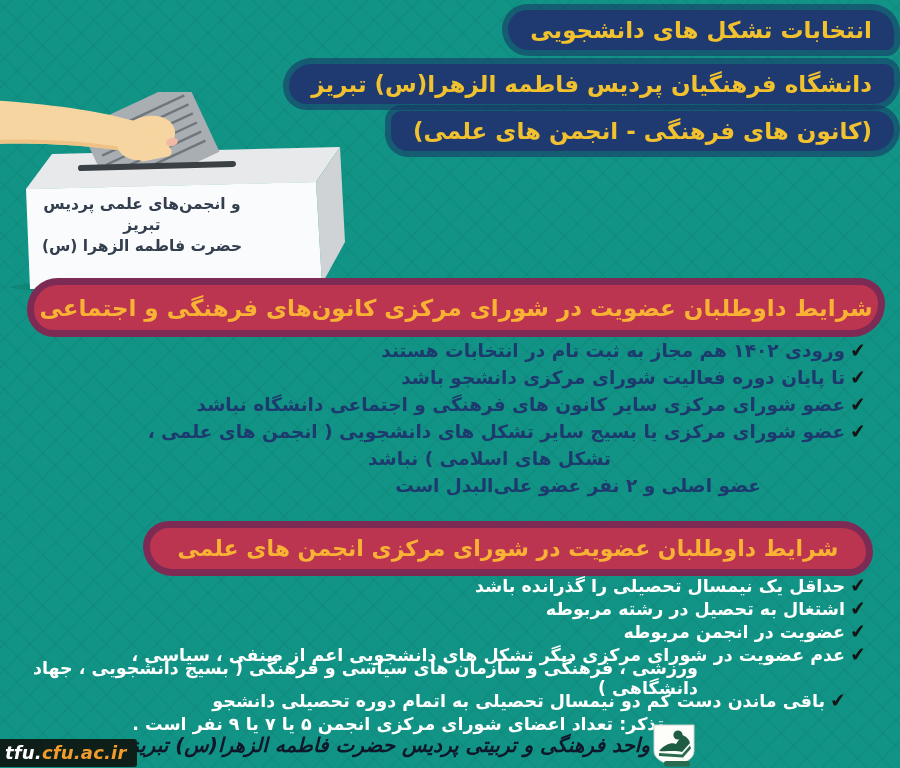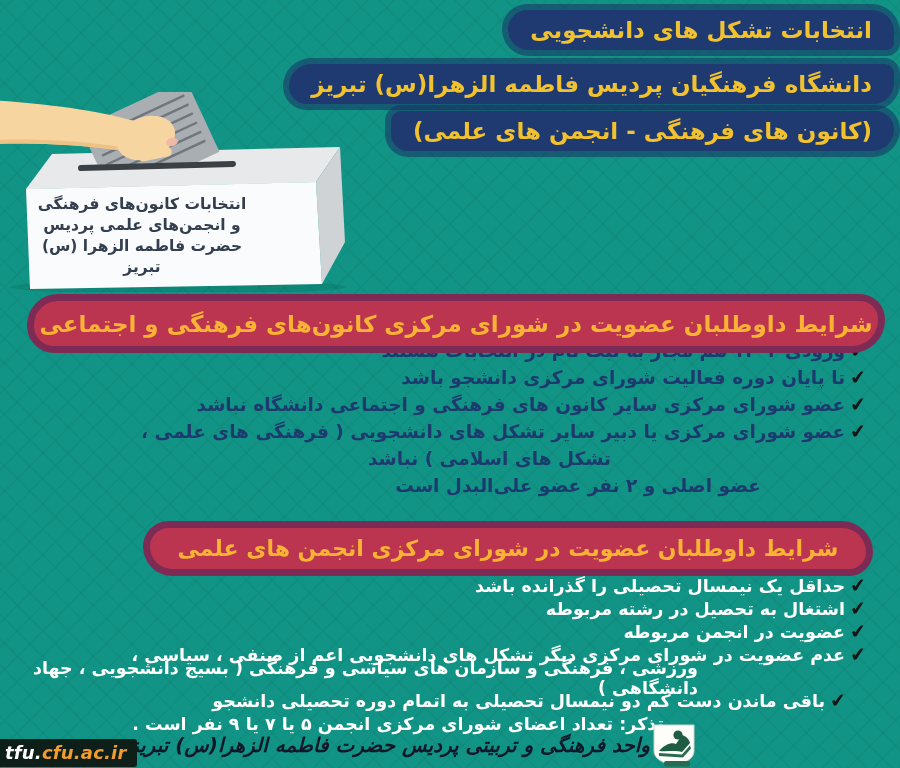--- a/index.html
+++ b/index.html
@@ -34,21 +34,21 @@
     direction:rtl; text-align:center; color:#333f4f;
     font-size:15.5px; font-weight:bold; line-height:21px;
   }
 
   
   .banner{
     position:absolute; display:flex; align-items:center; justify-content:center;
     background:#bc3550; color:#f8b234; font-weight:800; direction:rtl;
     box-shadow:0 0 0 7px #7d2b55; z-index:2; white-space:nowrap;
   }
-  .banner.b1{left:34px; top:301px; width:844px; height:45px; font-size:23px; border-radius:24px 18px 26px 20px;}
+  .banner.b1{left:34px; top:285px; width:844px; height:45px; font-size:23px; border-radius:24px 18px 26px 20px;}
   .banner.b2{left:150px; top:528px; width:716px; height:41px; font-size:22px; border-radius:20px 26px 18px 24px;}
 
   
   .list{position:absolute; left:20px; right:34px; margin:0; padding:0; list-style:none; direction:rtl; z-index:1;}
   .list.s1{top:337px; color:#1d3a6e; font-size:18.5px;}
   .list.s2{top:574px; color:#ffffff; font-size:17.5px;}
   .row{display:flex; align-items:center; font-weight:bold;}
   .s1 .row{height:27px;}
   .s2 .row{height:23px;}
   .check{color:#151515; font-size:19px; margin-left:5px; transform:rotate(-6deg); line-height:1;}
@@ -114,45 +114,44 @@
         <path d="M -10,8 C 55,12 105,20 138,30 L 155,64 C 112,56 58,50 -10,52 Z" fill="#f6d5a0"></path>
         <path d="M -10,48 C 58,46 110,52 150,60 L 155,64 C 112,56 58,50 -10,52 Z" fill="#eec285"></path>
         <ellipse cx="146" cy="46" rx="30" ry="21" fill="#f6d5a0" transform="rotate(-20 146 46)"></ellipse>
         <rect x="128" y="30" width="34" height="11" rx="5" fill="#f6d5a0" transform="rotate(-16 145 35)"></rect>
         <rect x="134" y="44" width="38" height="11" rx="5" fill="#f6d5a0" transform="rotate(-13 153 49)"></rect>
         <rect x="138" y="57" width="34" height="10" rx="5" fill="#f6d5a0" transform="rotate(-11 155 62)"></rect>
         <ellipse cx="172" cy="50" rx="6" ry="4" fill="#f0b9a4" transform="rotate(-14 172 50)"></ellipse>
       </g>
     </svg>
     <div class="box-label">
-      <div>انتخابات کانون‌های فرهنگی</div>
       <div>و انجمن‌های علمی پردیس</div>
+      <div>تبریز</div>
       <div>حضرت فاطمه الزهرا (س)</div>
-      <div>تبریز</div>
     </div>
   </div>
 
   <div class="banner b1">شرایط داوطلبان عضویت در شورای مرکزی کانون‌های فرهنگی و اجتماعی</div>
 
   <ul class="list s1">
     <li class="row i1">
       <span class="check">✔</span>
       <span>ورودی ۱۴۰۲ هم مجاز به ثبت نام در انتخابات هستند</span>
     </li>
     <li class="row i2">
       <span class="check">✔</span>
       <span>تا پایان دوره فعالیت شورای مرکزی دانشجو باشد</span>
     </li>
     <li class="row i3">
       <span class="check">✔</span>
       <span>عضو شورای مرکزی سایر کانون های فرهنگی و اجتماعی دانشگاه نباشد</span>
     </li>
     <li class="row i4">
       <span class="check">✔</span>
-      <span>عضو شورای مرکزی یا دبیر سایر تشکل های دانشجویی ( فرهنگی های علمی ،</span>
+      <span>عضو شورای مرکزی یا بسیج سایر تشکل های دانشجویی ( انجمن های علمی ،</span>
     </li>
     <li class="row i5">
       <span>تشکل های اسلامی ) نباشد</span>
     </li>
     <li class="row i7">
       <span>عضو اصلی و ۲ نفر عضو علی‌البدل است</span>
     </li>
   </ul>
 
   <div class="banner b2">شرایط داوطلبان عضویت در شورای مرکزی انجمن های علمی</div>

